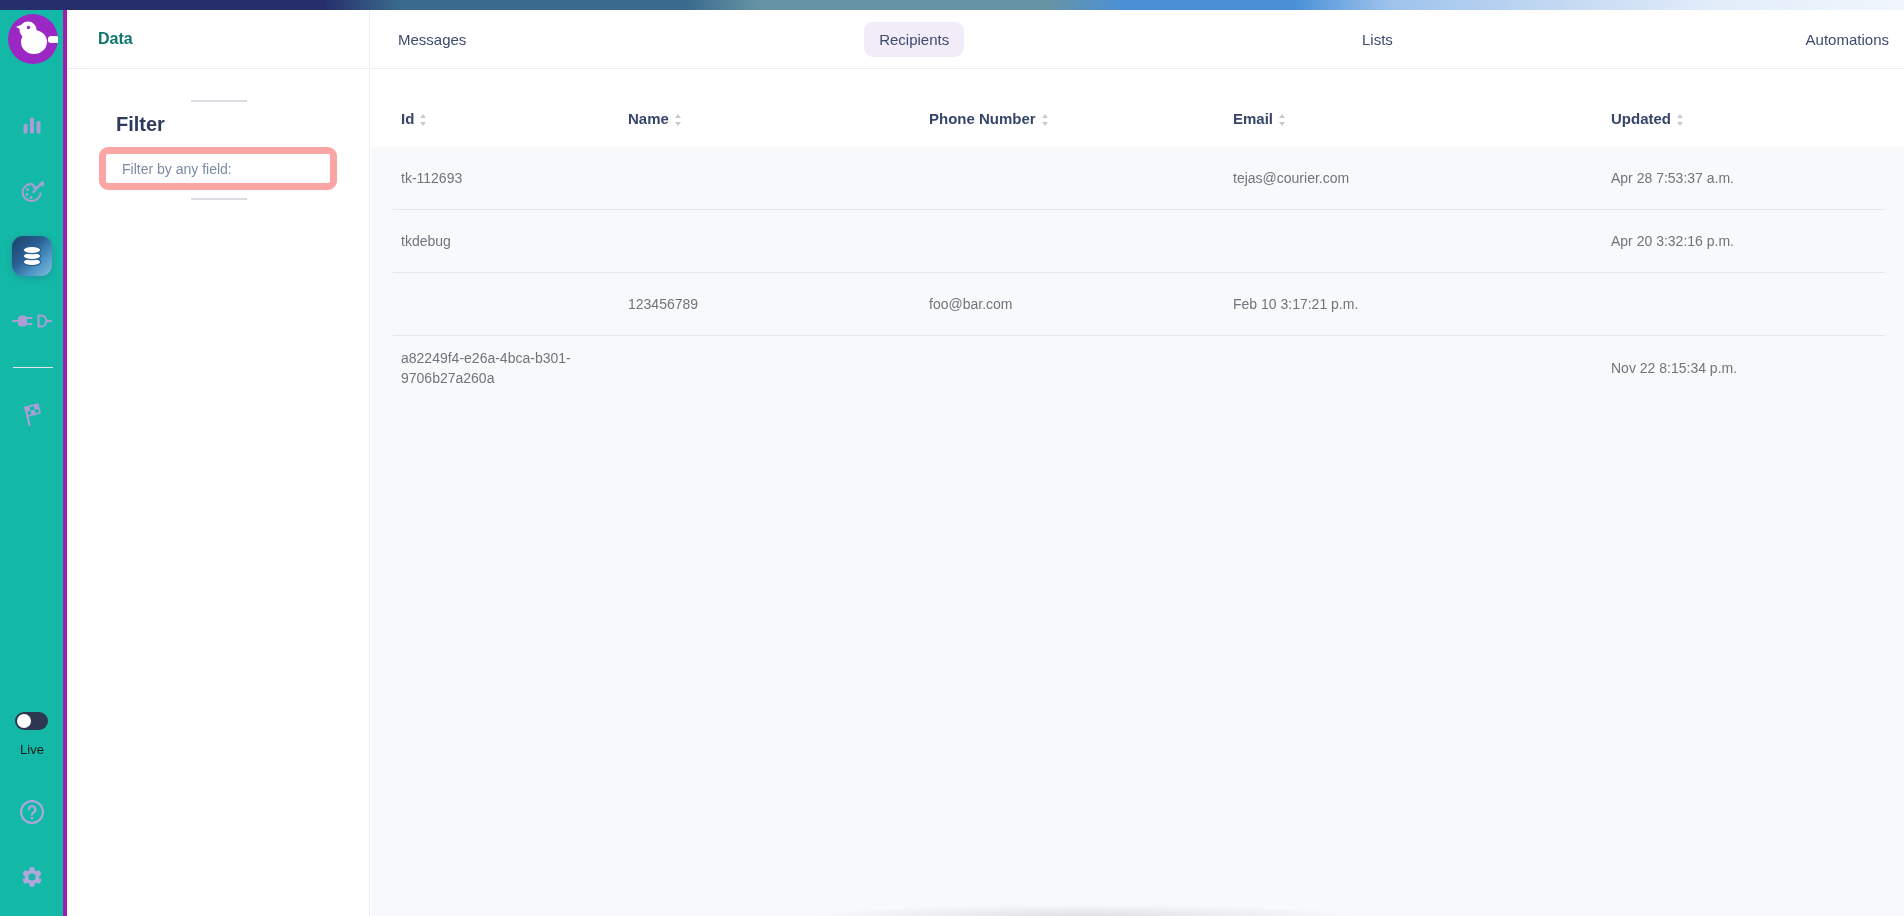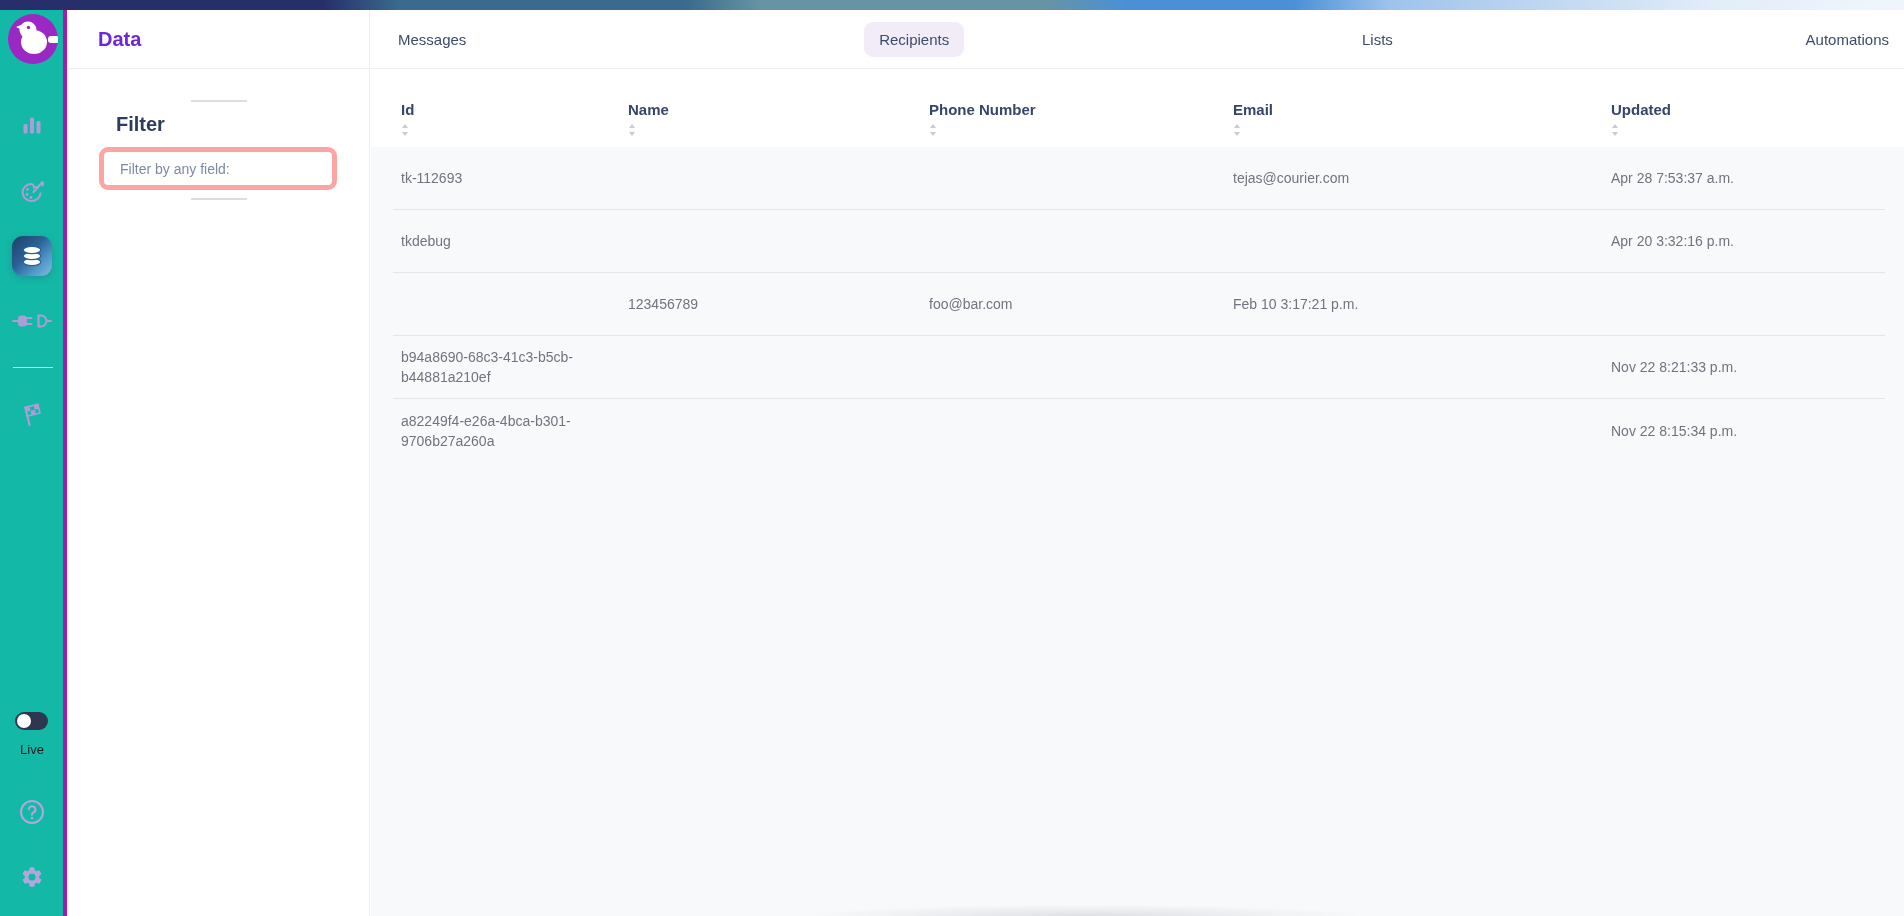--- a/index.html
+++ b/index.html
@@ -49,28 +49,28 @@
 
   
   .filter-panel {
     position:absolute; left:68px; top:10px; bottom:0; width:302px;
     background:#fff; border-right:1px solid #ececf1;
   }
   .filter-panel .panel-header {
     height:59px; border-bottom:1px solid #ececf1;
     display:flex; align-items:center; padding-left:30px;
   }
-  .page-title { font-size:20px; font-weight:700; color:#6d28d9; }
+  .page-title { font-size:16px; font-weight:700; color:#0f766e; }
   .drag-handle { position:absolute; left:123px; width:56px; height:2px; background:#dcdde2; }
   .handle-top { top:90px; }
   .handle-bottom { top:188px; }
   .filter-title { position:absolute; left:32px; top:103px; font-size:20px; font-weight:700; color:#2e3c5e;margin-left:16px; }
   .filter-input {
     position:absolute; left:31px; top:137px; width:238px; height:43px;
-    border:5px solid #fca5a5; border-radius:9px; background:#fff;
+    border:7px solid #fca5a5; border-radius:9px; background:#fff;
     padding:0 16px; font-size:14px; color:#39466b; outline:none;
     font-family:"Liberation Sans","DejaVu Sans",sans-serif;
   }
   .filter-input::placeholder { color:#7c8aa5; opacity:1; }
 
   
   .main { position:absolute; left:371px; top:10px; right:0; bottom:0; background:#fff; }
   .tabs-row {
     height:59px; border-bottom:1px solid #ececf1;
     display:flex; align-items:center; padding-left:12px; gap:2px;justify-content:space-between;
@@ -82,21 +82,21 @@
   .tab.active { background:#f2ecf8; }
 
   .table-body-bg { position:absolute; left:0; right:0; top:137px; bottom:0; background:#f8f9fb; }
 
   .table { position:absolute; left:22px; top:80px; width:1492px; }
   .t-row {
     display:grid; grid-template-columns:227px 301px 304px 378px 1fr;
     align-items:center;
   }
   .thead { height:57px; }
-  .thead .cell { display:flex; align-items:flex-start; gap:5px; padding-left:8px;flex-direction:column; }
+  .thead .cell { display:flex; align-items:flex-end; gap:5px; padding-left:8px; }
   .th-label { font-size:15px; font-weight:700; color:#36466b; cursor:pointer; }
   .sort-icon { display:inline-flex; flex-direction:column; cursor:pointer; }
 
   .tbody .t-row { min-height:63px; padding:11px 0; cursor:pointer; }
   .tbody .t-row:not(:last-child) { border-bottom:1px solid #e5e6ea; }
   .tbody .cell { padding-left:8px; font-size:14px; line-height:20px; color:#70747e; }
   .cell-id span { display:inline-block; max-width:180px; overflow-wrap:break-word; word-break:normal; }
 
   .bottom-shadow {
     position:absolute; left:700px; bottom:0; width:770px; height:16px;
@@ -287,27 +287,20 @@
         </div>
 
         <div class="t-row">
           <div class="cell"></div>
           <div class="cell">123456789</div>
           <div class="cell">foo@bar.com</div>
           <div class="cell">Feb 10 3:17:21 p.m.</div>
         </div>
 
 
-        <div class="t-row">
-          <div class="cell cell-id"><span>b94a8690-68c3-41c3-b5cb-b44881a210ef</span></div>
-          <div class="cell"></div>
-          <div class="cell"></div>
-          <div class="cell"></div>
-          <div class="cell">Nov 22 8:21:33 p.m.</div>
-        </div>
 
         <div class="t-row">
           <div class="cell cell-id"><span>a82249f4-e26a-4bca-b301-9706b27a260a</span></div>
           <div class="cell"></div>
           <div class="cell"></div>
           <div class="cell"></div>
           <div class="cell">Nov 22 8:15:34 p.m.</div>
         </div>
 
       </div>

